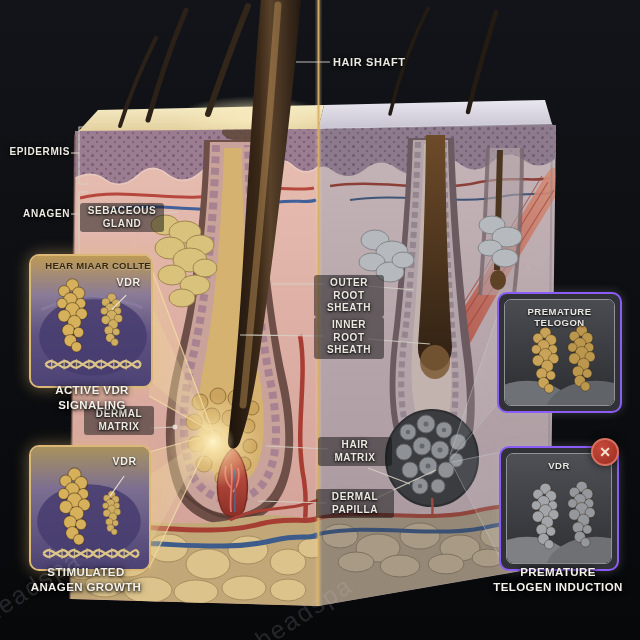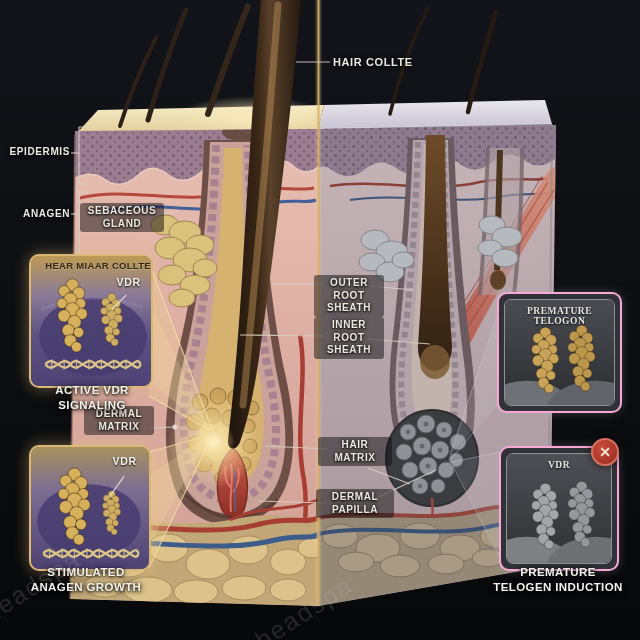--- a/index.html
+++ b/index.html
@@ -20,22 +20,22 @@
     position:absolute; color:#f3f1ea; font-weight:700; font-size:11.5px;
     line-height:1.3; letter-spacing:.4px; text-align:center; white-space:pre-line;
     text-shadow:0 1px 3px #000, 0 0 6px rgba(0,0,0,.85);
   }
   .panel-gold {
     position:absolute; border:2px solid #dcb877; border-radius:10px; overflow:hidden;
     background:#5c5280;
     box-shadow:0 0 16px rgba(232,196,120,.45), inset 0 0 3px rgba(245,224,174,.8);
   }
   .panel-gray {
-    position:absolute; border:2px solid #f9a8d4; border-radius:10px; overflow:hidden;
-    background:#303237; box-shadow:0 0 10px rgba(180,185,190,.28);font-family:Liberation Serif, serif;
+    position:absolute; border:2px solid #8b5cf6; border-radius:10px; overflow:hidden;
+    background:#303237; box-shadow:0 0 10px rgba(180,185,190,.28);
   }
   .panel-gray-inner {
     position:absolute; inset:5px; border:1.5px solid #8f9398; border-radius:7px;
     background:#36383c; overflow:hidden;
   }
   .panel-fill { position:absolute; inset:0; width:100%; height:100%; }
   .panel-title-gold {
     position:absolute; top:4px; left:0; width:100%; text-align:right;
     font-weight:700; font-size:9.5px; letter-spacing:.3px; color:#33270f;
     text-shadow:0 1px 1px rgba(255,240,200,.35);
@@ -400,21 +400,21 @@
         <path d="M372,500 L436,470"></path>
       <path d="M150,428 L175,427"></path>
       <circle cx="175" cy="427" r="2.5" fill="#e8e4da" stroke="none"></circle>
     </g>
   </svg>
 
   <div class="label ta-r" style="left:8px;top:146px;width:62px;">EPIDERMIS</div>
   <div class="label ta-r" style="left:8px;top:208px;width:62px;">ANAGEN</div>
   <div class="label bg" style="left:80px;top:203px;width:78px;">SEBACEOUS
 GLAND</div>
-  <div class="label ta-l" style="left:333px;top:56px;width:95px;font-size:11px;">HAIR COLLTE</div>
+  <div class="label ta-l" style="left:333px;top:56px;width:95px;font-size:11px;">HAIR SHAFT</div>
   <div class="label bg" style="left:314px;top:267px;width:64px;margin-top:8px;">OUTER
 ROOT
 SHEATH</div>
   <div class="label bg" style="left:314px;top:317px;width:64px;">INNER
 ROOT
 SHEATH</div>
   <div class="label bg" style="left:318px;top:437px;width:68px;">HAIR
 MATRIX</div>
   <div class="label bg" style="left:316px;top:489px;width:72px;">DERMAL
 PAPILLA</div>

